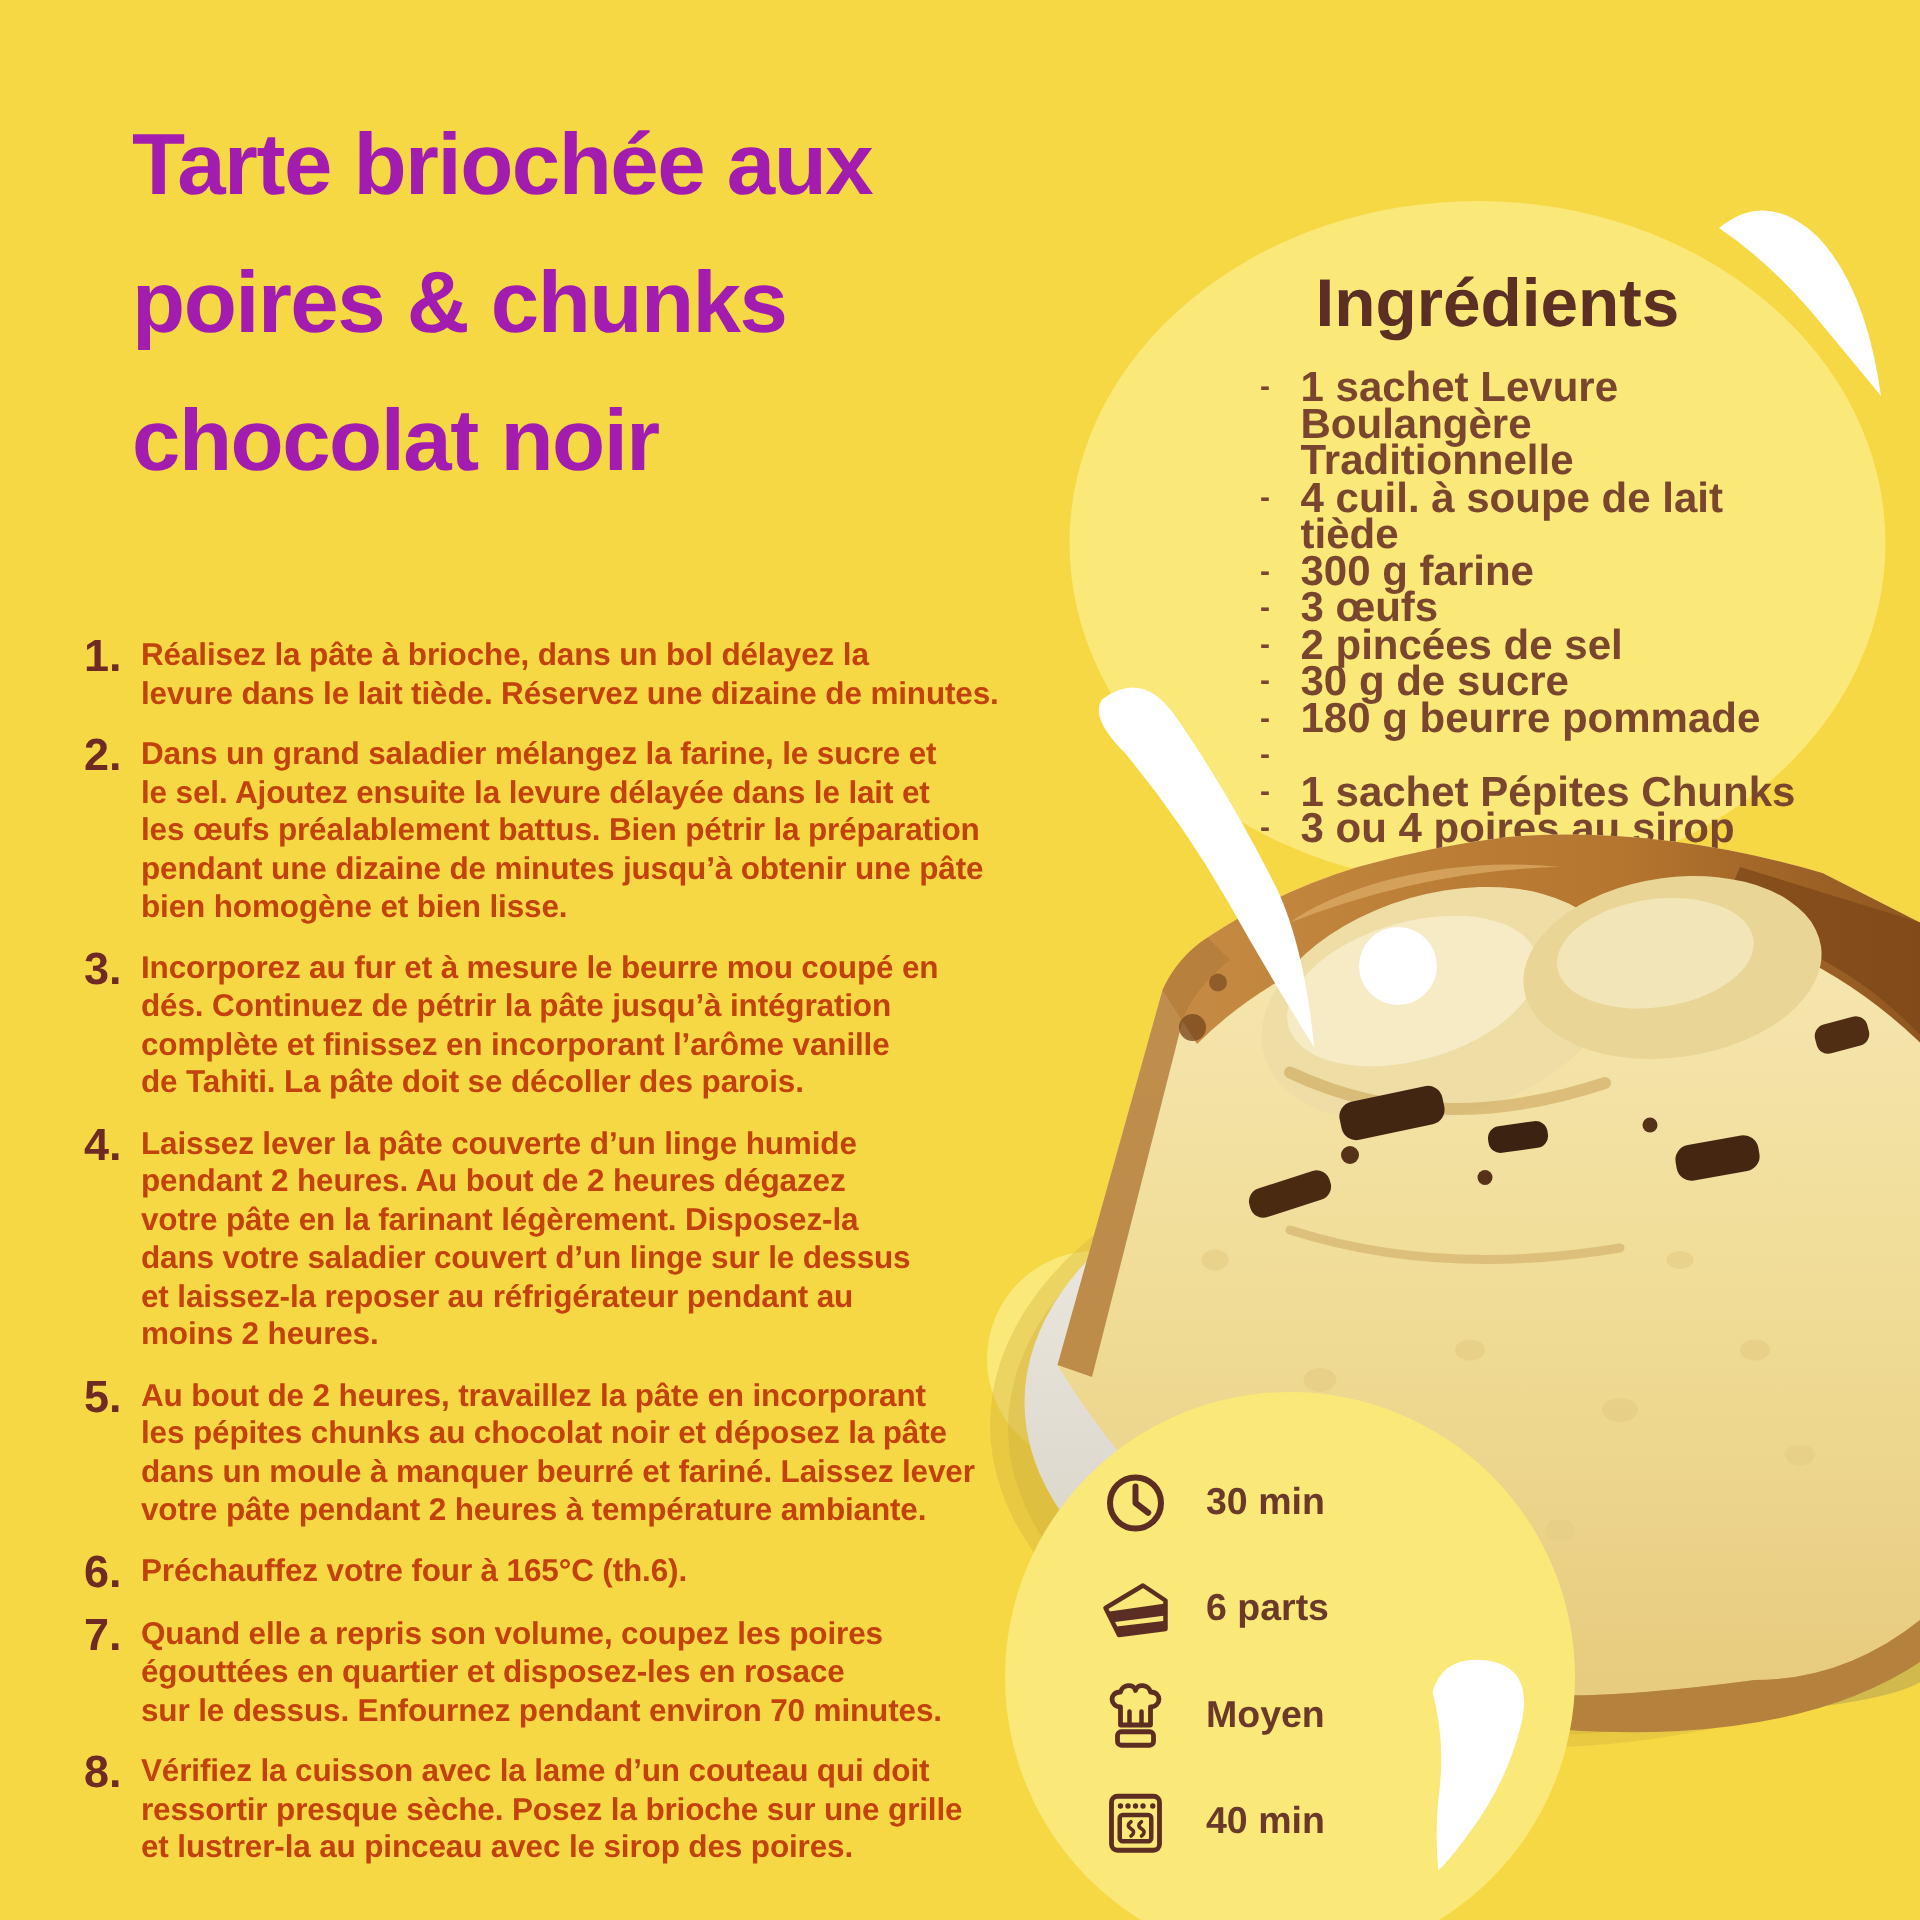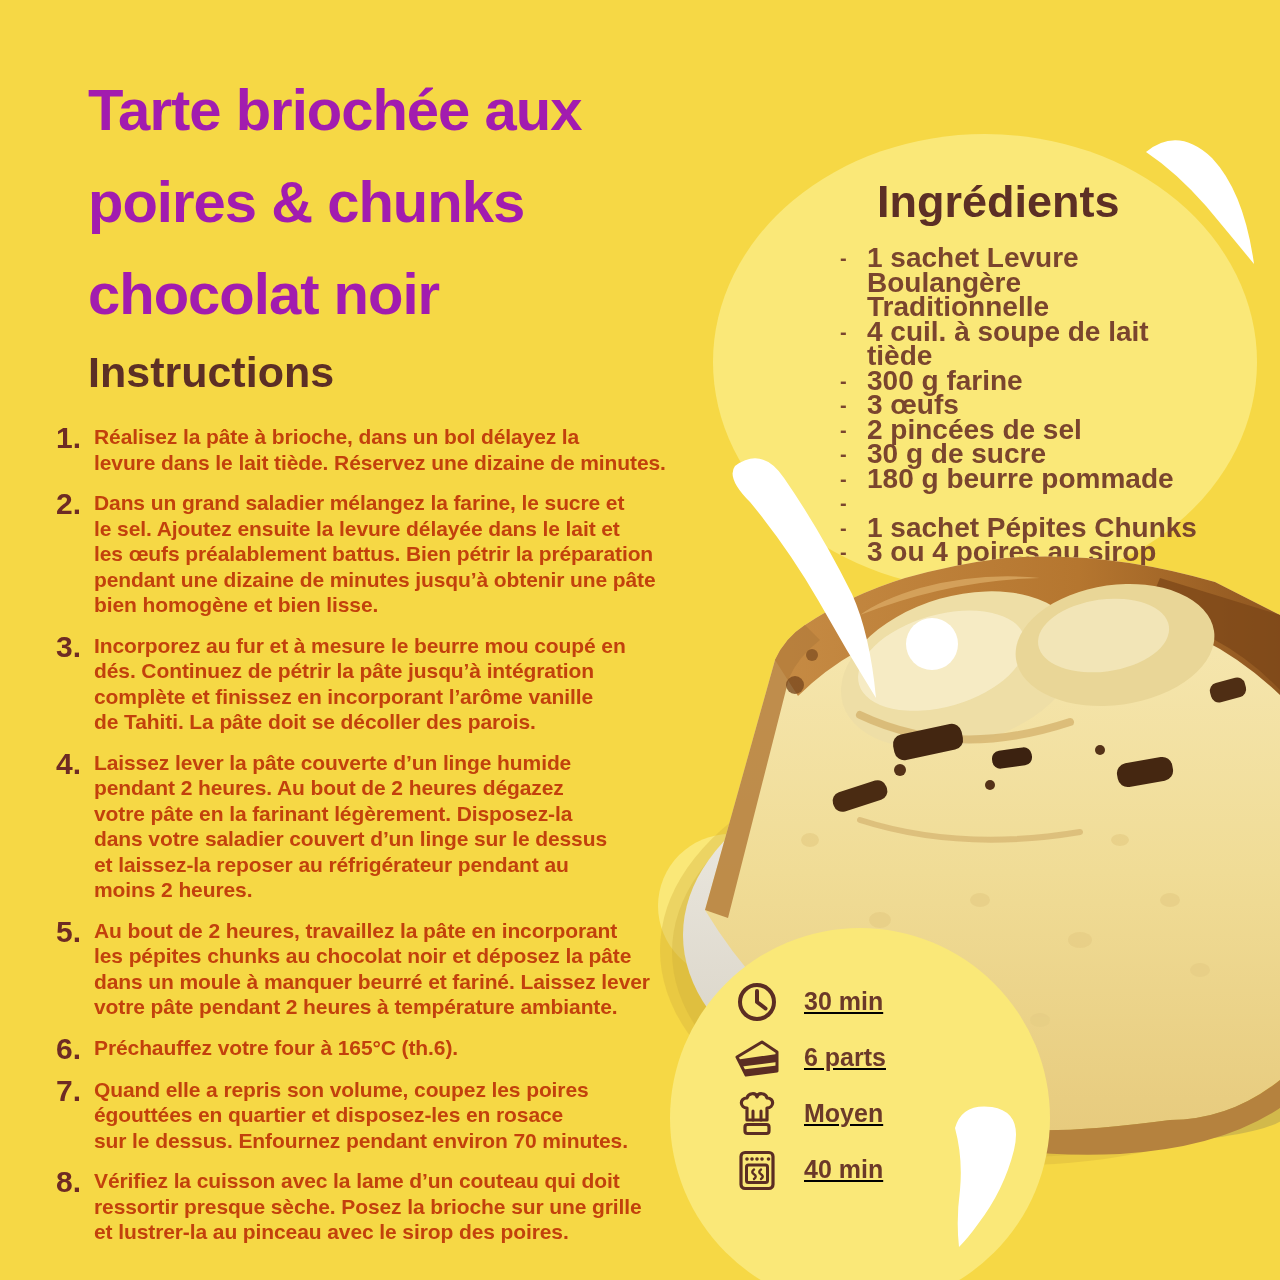--- a/index.html
+++ b/index.html
@@ -56,21 +56,21 @@
   }
   .ing-list{
     position:absolute;left:127px;top:112px;width:360px;
     display:flex;flex-direction:column;
   }
   .ing-item{display:flex;align-items:flex-start;}
   .ing-dash{flex:none;width:27px;font-size:20px;line-height:24.5px;font-weight:bold;color:#7A452E;}
   .ing-text{font-size:28px;line-height:24.5px;font-weight:bold;color:#7A452E;white-space:pre-line;}
   .info-rows{
     position:absolute;left:64px;top:50px;
-    display:flex;flex-direction:column;gap:9px;text-decoration:underline;
+    display:flex;flex-direction:column;gap:24px;
   }
   .info-row{display:flex;align-items:center;gap:24px;height:47px;}
   .info-icon{flex:none;width:46px;height:46px;}
   .info-label{font-size:25px;font-weight:bold;color:#6B3929;}
 </style>
 </head>
 <body>
 
 <div class="canvas">
 
@@ -243,21 +243,20 @@
   <svg class="swooshes" viewBox="0 0 1280 1280">
     <path fill="#FFFFFF" d="M1146,152 Q1178,126 1212,158 Q1244,192 1254,264 Q1236,242 1206,206 Q1176,172 1146,152 Z"></path>
     <path fill="#FFFFFF" d="M735,466 Q762,446 784,478 Q820,530 852,594 Q870,634 876,698 Q846,650 818,600 Q788,548 750,502 Q726,478 735,466 Z"></path>
     <circle cx="932" cy="644" r="26" fill="#FFFFFF"></circle>
     <path fill="#FFFFFF" d="M955,1128 Q962,1103 992,1107 Q1023,1112 1014,1150 Q1004,1190 978,1224 Q968,1238 959,1247 Q956,1220 960,1190 Q963,1158 955,1128 Z"></path>
   </svg>
 
   <div class="page-title">Tarte briochée aux
 poires &amp; chunks
 chocolat noir</div>
-  <div class="instructions-heading">Instructions</div>
 
   <div class="steps">
     <div class="step">
         <span class="step-num">1.</span>
         <span class="step-text">Réalisez la pâte à brioche, dans un bol délayez la
 levure dans le lait tiède. Réservez une dizaine de minutes.</span>
       </div>
     <div class="step">
         <span class="step-num">2.</span>
         <span class="step-text">Dans un grand saladier mélangez la farine, le sucre et

